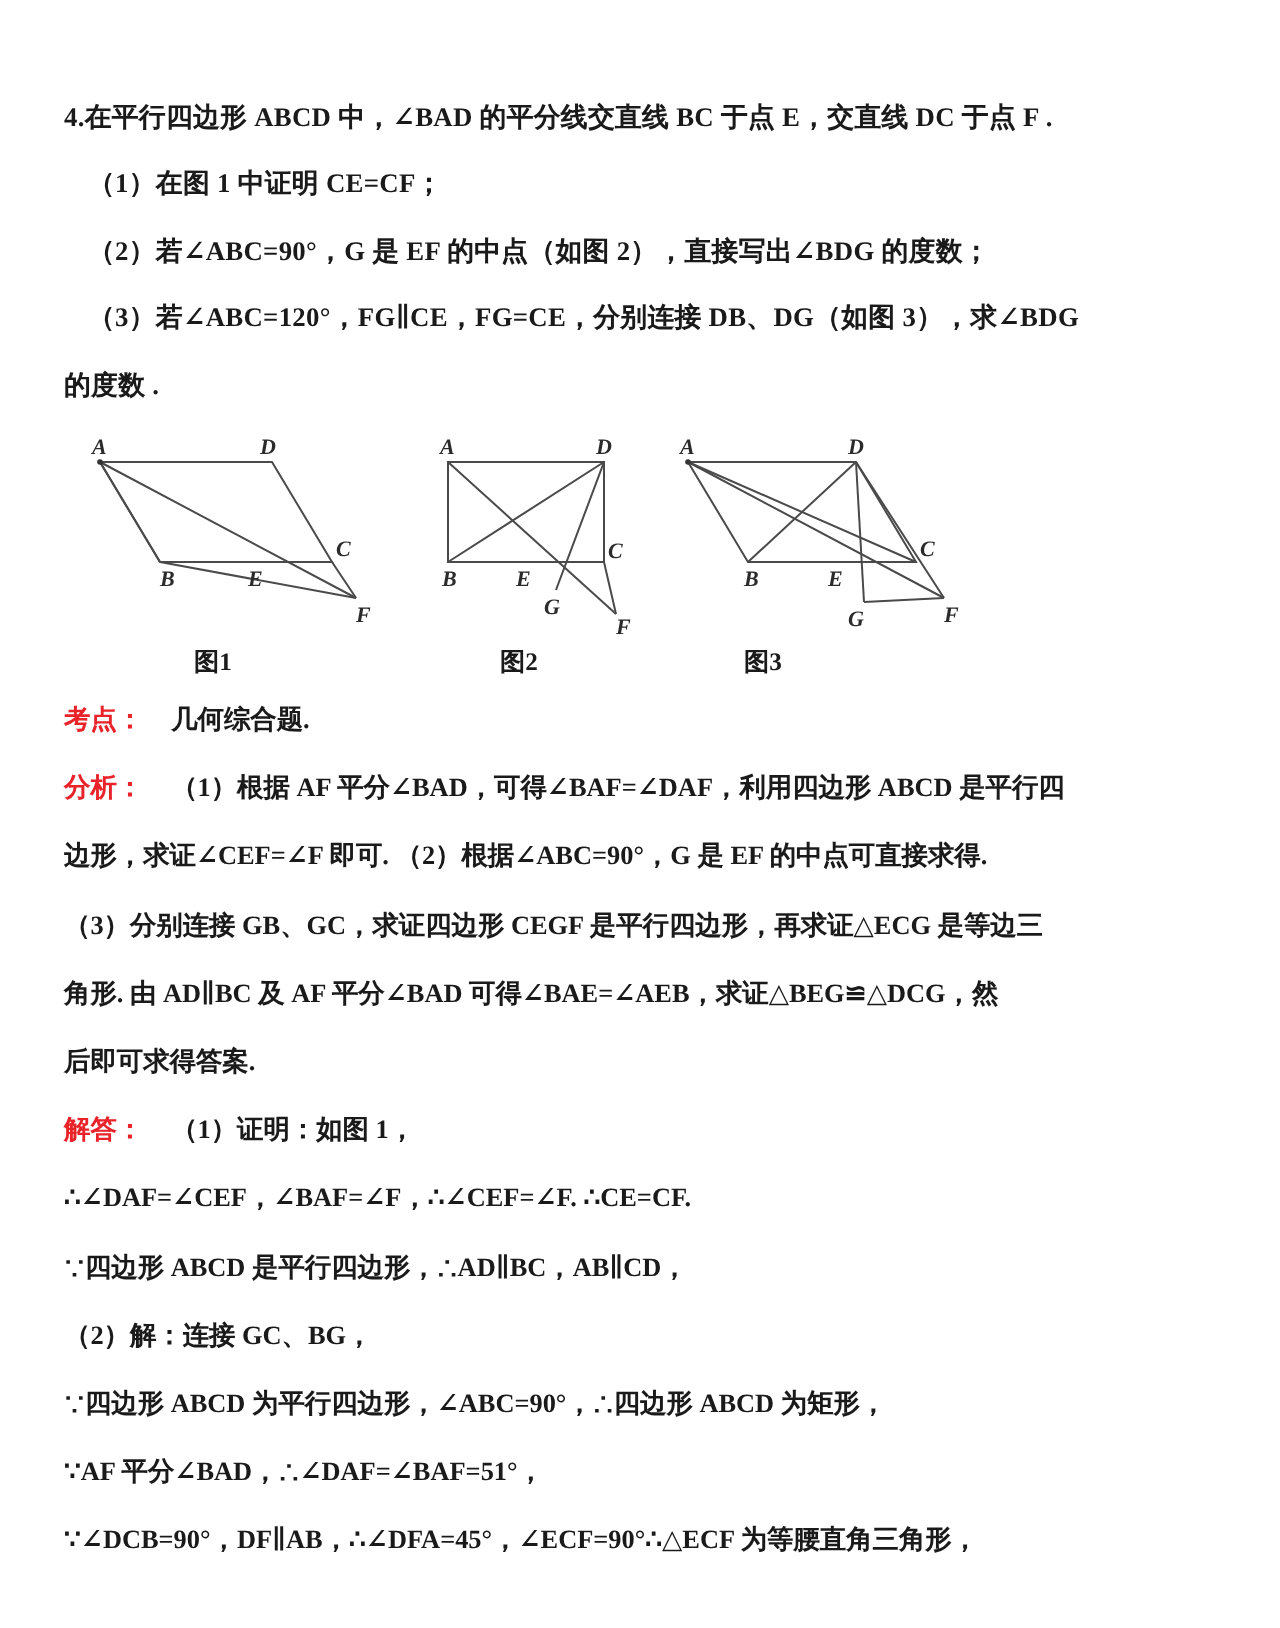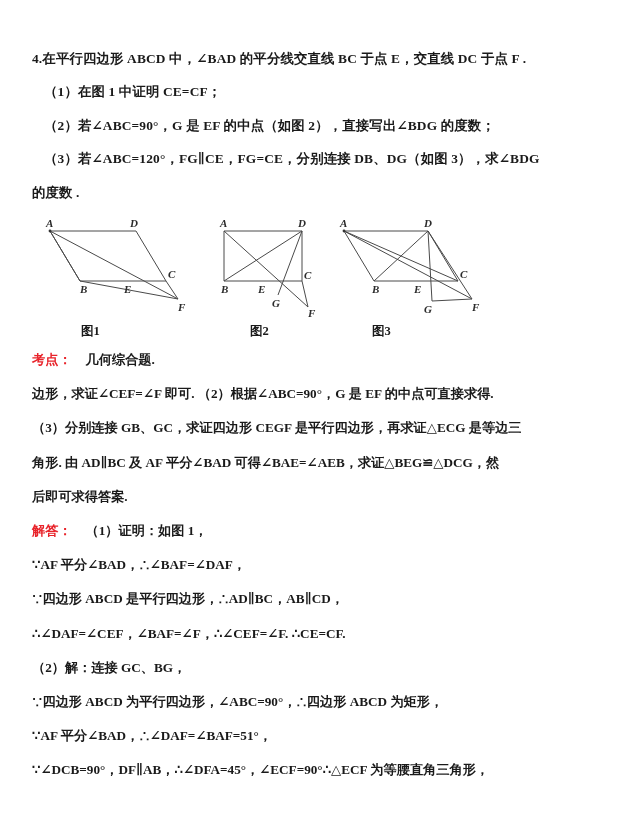--- a/index.html
+++ b/index.html
@@ -66,21 +66,21 @@
     position: relative;
     height: 24px;
     margin-bottom: 6px;
   }
   .cap {
     position: absolute;
     font-size: 12.6px;
     font-weight: bold;
     top: 0;
   }
-  .cap1 { left: 49px; }
+  .cap1 { left: 65px; }
   .cap2 { left: 218px; text-align: center; }
   .cap3 { left: 340px; }
   svg text {
     font-family: "Liberation Serif", "DejaVu Serif", serif;
     font-style: italic;
     font-size: 11px;
     font-weight: bold;
     fill: #2b2b2b;
   }
   svg line, svg polyline, svg polygon, svg path {
@@ -180,29 +180,31 @@
   <div class="caption-row">
     <div class="cap cap1">图1</div>
     <div class="cap cap2">图2</div>
     <div class="cap cap3">图3</div>
   </div>
 
   <div class="body-line">
     <span class="sect-label">考点：</span><span class="sp"></span><span>几何综合题.</span>
   </div>
 
+  <div class="body-line">
+    <span class="sect-label">分析：</span><span class="sp"></span><span>（1）根据 AF 平分∠BAD，可得∠BAF=∠DAF，利用四边形 ABCD 是平行四</span>
+  </div>
   <div class="body-line">边形，求证∠CEF=∠F 即可.  （2）根据∠ABC=90°，G 是 EF 的中点可直接求得.</div>
   <div class="body-line">（3）分别连接 GB、GC，求证四边形 CEGF 是平行四边形，再求证△ECG 是等边三</div>
   <div class="body-line">角形. 由 AD∥BC 及 AF 平分∠BAD 可得∠BAE=∠AEB，求证△BEG≌△DCG，然</div>
   <div class="body-line">后即可求得答案.</div>
 
   <div class="body-line">
     <span class="sect-label">解答：</span><span class="sp"></span><span>（1）证明：如图 1，</span>
   </div>
-  <div class="body-line">∵AF 平分∠BAD，∴∠BAF=∠DAF，</div>
+  <div class="body-line">∴∠DAF=∠CEF，∠BAF=∠F，∴∠CEF=∠F. ∴CE=CF.</div>
   <div class="body-line">∵四边形 ABCD 是平行四边形，∴AD∥BC，AB∥CD，</div>
-  <div class="body-line">∴∠DAF=∠CEF，∠BAF=∠F，∴∠CEF=∠F. ∴CE=CF.</div>
   <div class="body-line">（2）解：连接 GC、BG，</div>
   <div class="body-line">∵四边形 ABCD 为平行四边形，∠ABC=90°，∴四边形 ABCD 为矩形，</div>
   <div class="body-line">∵AF 平分∠BAD，∴∠DAF=∠BAF=51°，</div>
   <div class="body-line">∵∠DCB=90°，DF∥AB，∴∠DFA=45°，∠ECF=90°∴△ECF 为等腰直角三角形，</div>
 
 </div>
 
 </body></html>

